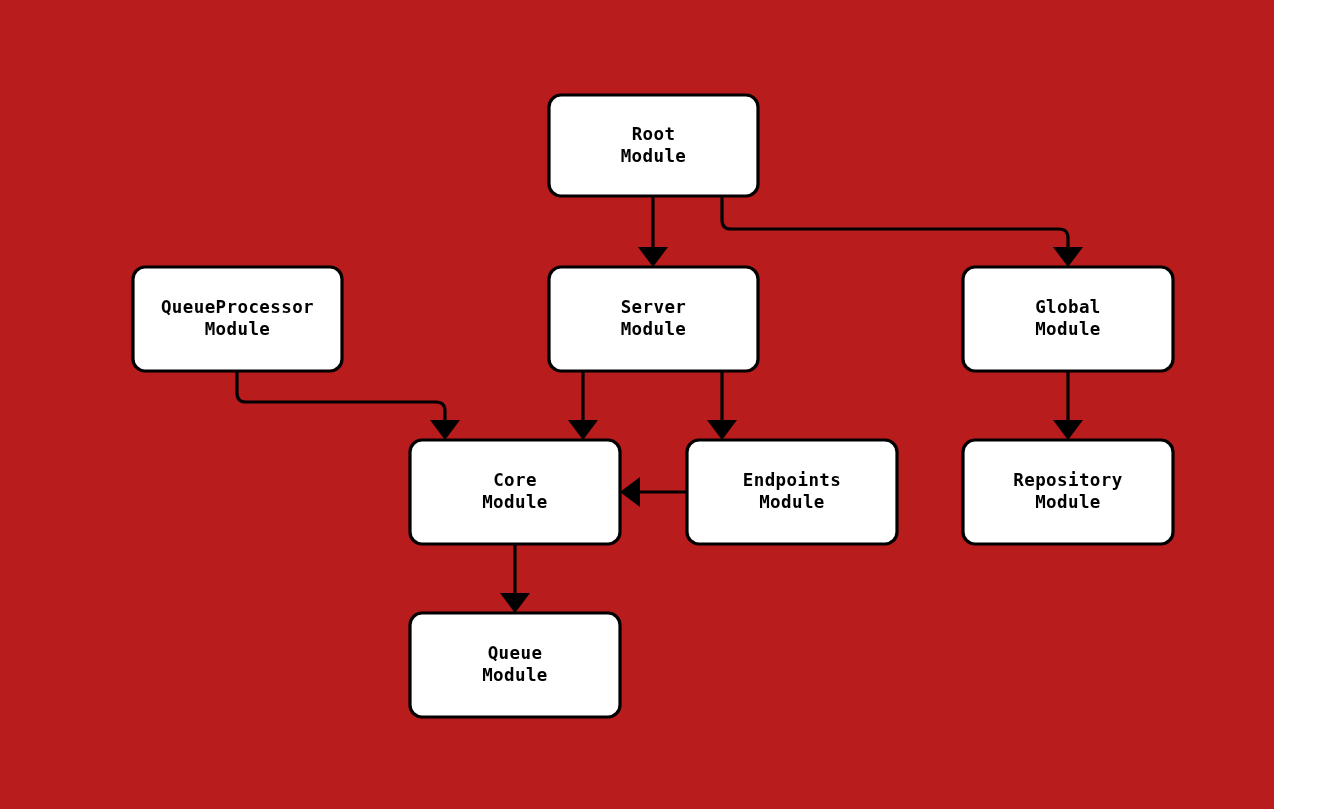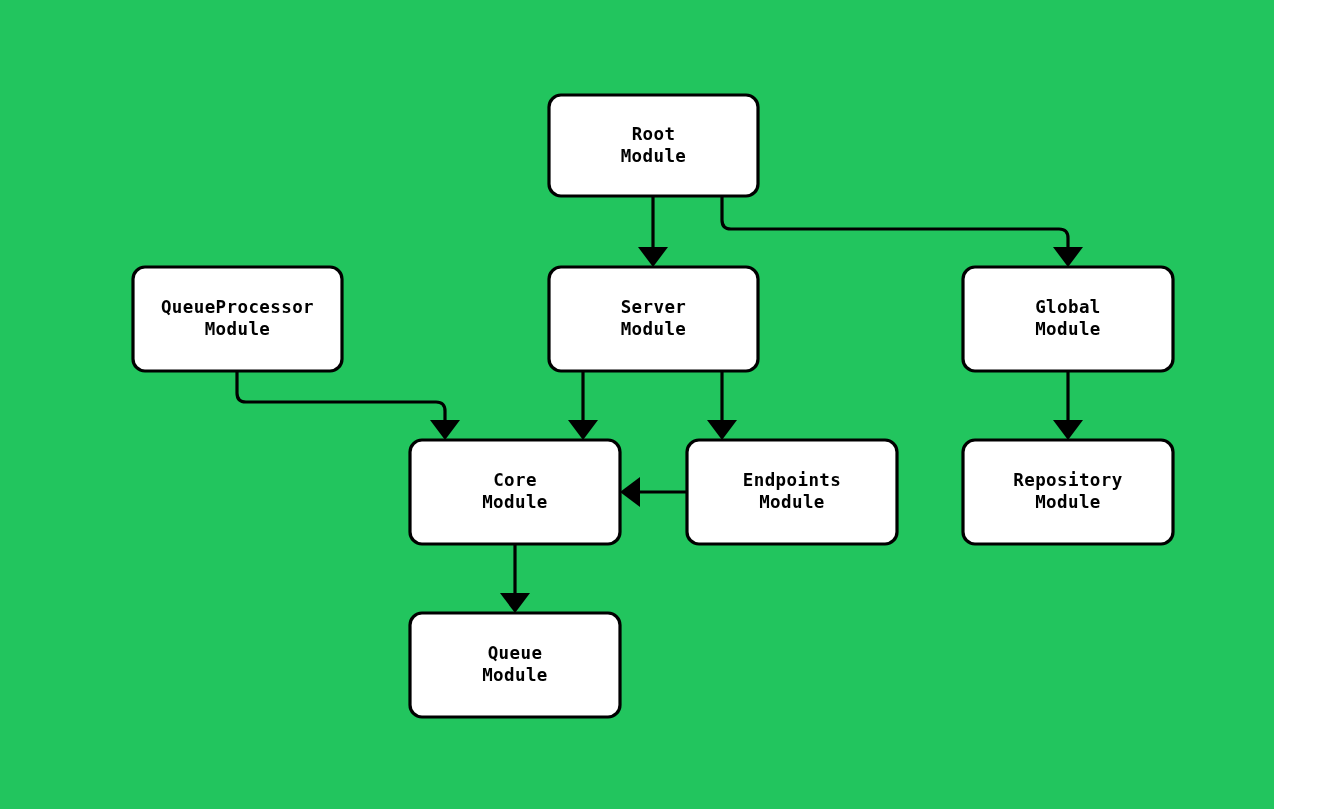--- a/index.html
+++ b/index.html
@@ -11,21 +11,21 @@
   body {
     width: 1337px;
     height: 809px;
     font-family: "DejaVu Sans Mono", "Liberation Mono", monospace;
     overflow: hidden;
   }
   #diagram-root {
     position: relative;
     width: 1274px;
     height: 809px;
-    background: #22c55e;
+    background: #b91c1c;
   }
   svg.diagram-canvas {
     display: block;
     width: 1337px;
     height: 809px;
   }
   .node-box {
     fill: #ffffff;
     stroke: #000000;
     stroke-width: 3.2;

